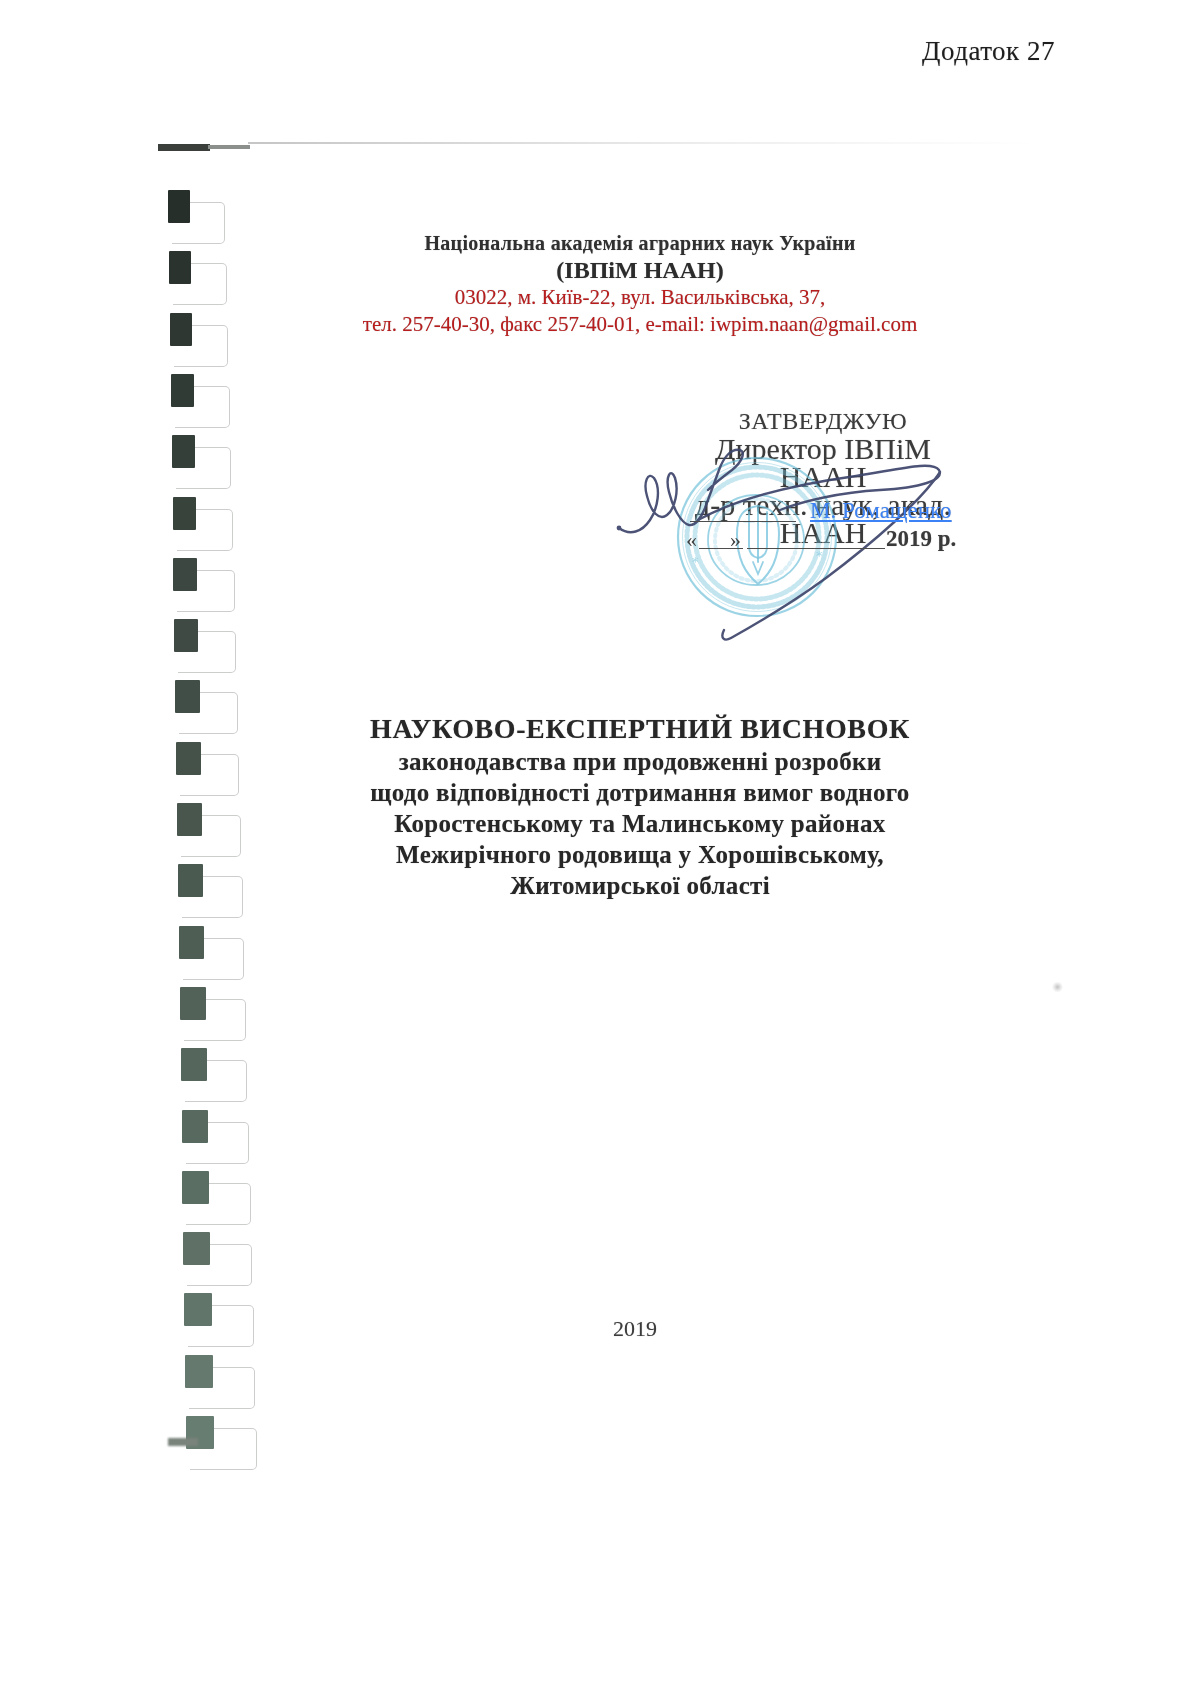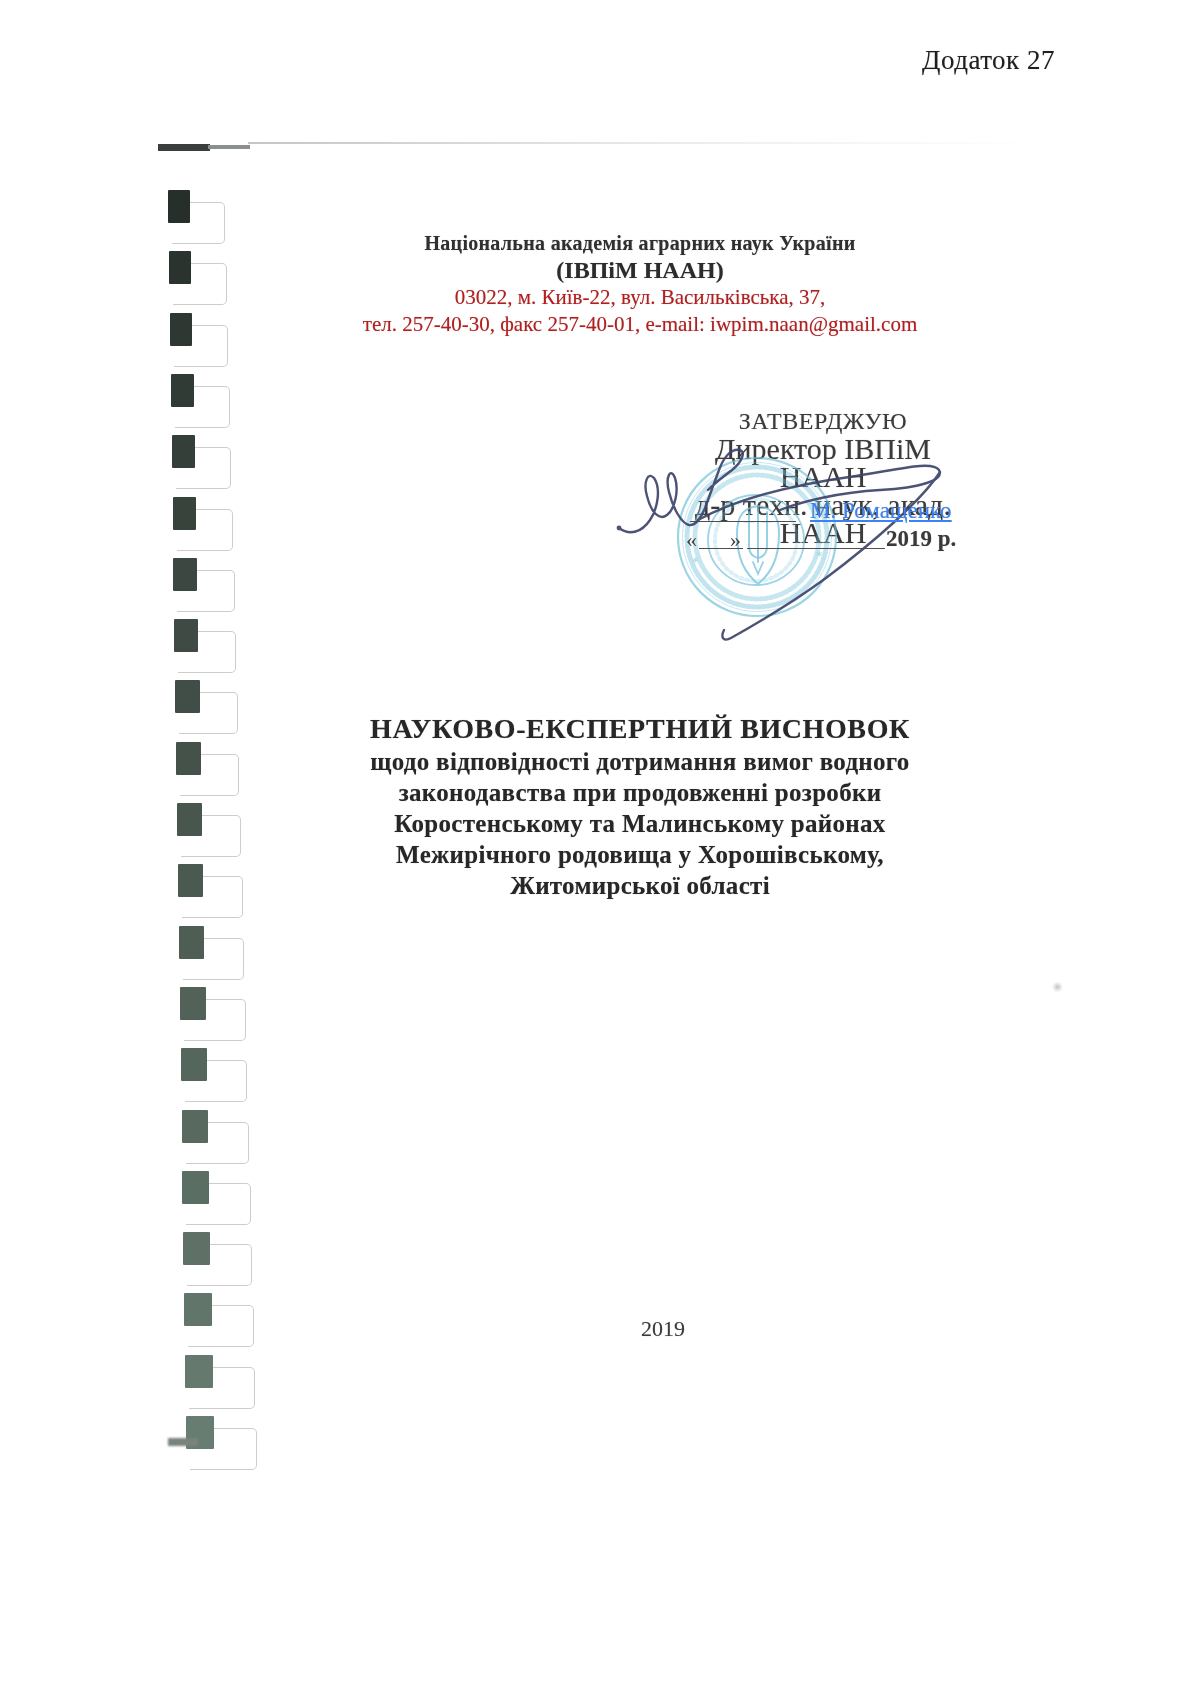--- a/index.html
+++ b/index.html
@@ -5,21 +5,21 @@
   html,body{margin:0;padding:0;background:#ffffff;}
   .scan{
     position:relative;width:1190px;height:1683px;overflow:hidden;
     background:#ffffff;
     font-family:"Liberation Serif","DejaVu Serif",serif;
     color:#2e2e2e;
   }
   .abs{position:absolute;}
   .soft{text-shadow:0 0 1px rgba(40,40,40,.35);}
   
-  .annotation{left:922px;top:45px;font-size:27px;color:#1e1e1e;letter-spacing:.5px;}
+  .annotation{left:922px;top:36px;font-size:27px;color:#1e1e1e;letter-spacing:.5px;}
   
   .edge-dark{left:158px;top:144px;width:52px;height:7px;background:#3a3f3c;filter:blur(.6px);}
   .edge-mid{left:208px;top:145px;width:42px;height:4px;background:#8c908d;filter:blur(.7px);}
   .edge-faint{left:248px;top:142px;width:790px;height:2px;
     background:linear-gradient(to right,rgba(150,150,150,.55),rgba(190,190,190,.25) 60%,rgba(210,210,210,0));}
   
   .bind-tooth{position:absolute;filter:blur(.4px);border-radius:1px;}
   .bind-hole{position:absolute;border:1px solid rgba(140,147,141,.45);border-left:none;
     border-radius:0 5px 5px 0;filter:blur(.3px);}
   .bind-endcap{left:168px;top:1438px;width:30px;height:8px;background:#79837b;filter:blur(.8px);}
@@ -41,21 +41,21 @@
   .month-line{left:747px;top:547px;width:138px;}
   .quote{position:absolute;font-size:22px;color:#3f3f3f;}
   .q-open{left:686px;top:527px;}
   .q-close{left:730px;top:527px;}
   .date-suffix{left:886px;top:526px;font-size:23px;color:#3a3a3a;font-weight:bold;}
   
   .doc-title{left:250px;top:712px;width:780px;text-align:center;color:#272727;}
   .doc-title .t1{font-weight:bold;font-size:28px;letter-spacing:.6px;line-height:34px;}
   .doc-title .t{font-weight:bold;font-size:25px;letter-spacing:.3px;line-height:31px;}
   
-  .year{left:613px;top:1316px;width:100px;text-align:center;font-size:22px;color:#3c3c3c;}
+  .year{left:613px;top:1316px;width:100px;text-align:left;font-size:22px;color:#3c3c3c;}
   
   .stamp-svg{left:670px;top:450px;opacity:.85;filter:blur(.4px);}
   .sign-svg{left:588px;top:428px;opacity:.92;}
   .smudge{left:1052px;top:982px;width:11px;height:10px;opacity:.55;filter:blur(.6px);
     background:radial-gradient(circle,#8f8f8f 0%,rgba(160,160,160,.4) 45%,rgba(200,200,200,0) 75%);}
 </style>
 </head>
 <body>
 
 <div class="scan">
@@ -160,22 +160,22 @@
   <div class="abs signee soft">М. Ромащенко</div>
 
   <div class="quote q-open">«</div>
   <div class="abs fill-line day-line"></div>
   <div class="quote q-close">»</div>
   <div class="abs fill-line month-line"></div>
   <div class="abs date-suffix soft">2019 р.</div>
 
   <div class="abs doc-title soft">
     <div class="t1">НАУКОВО-ЕКСПЕРТНИЙ ВИСНОВОК</div>
+    <div class="t">законодавства при продовженні розробки</div>
     <div class="t">щодо відповідності дотримання вимог водного</div>
-    <div class="t">законодавства при продовженні розробки</div>
     <div class="t">Коростенському та Малинському районах</div>
     <div class="t">Межирічного родовища у Хорошівському,</div>
     <div class="t">Житомирської області</div>
   </div>
 
   <div class="abs year soft">2019</div>
 
   <div class="abs smudge"></div>
 
 </div>

